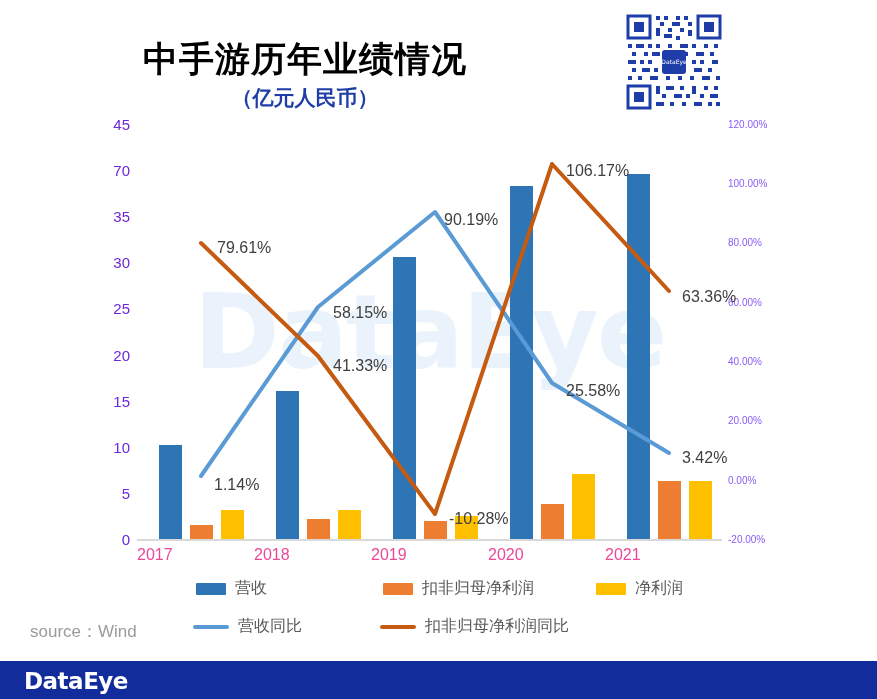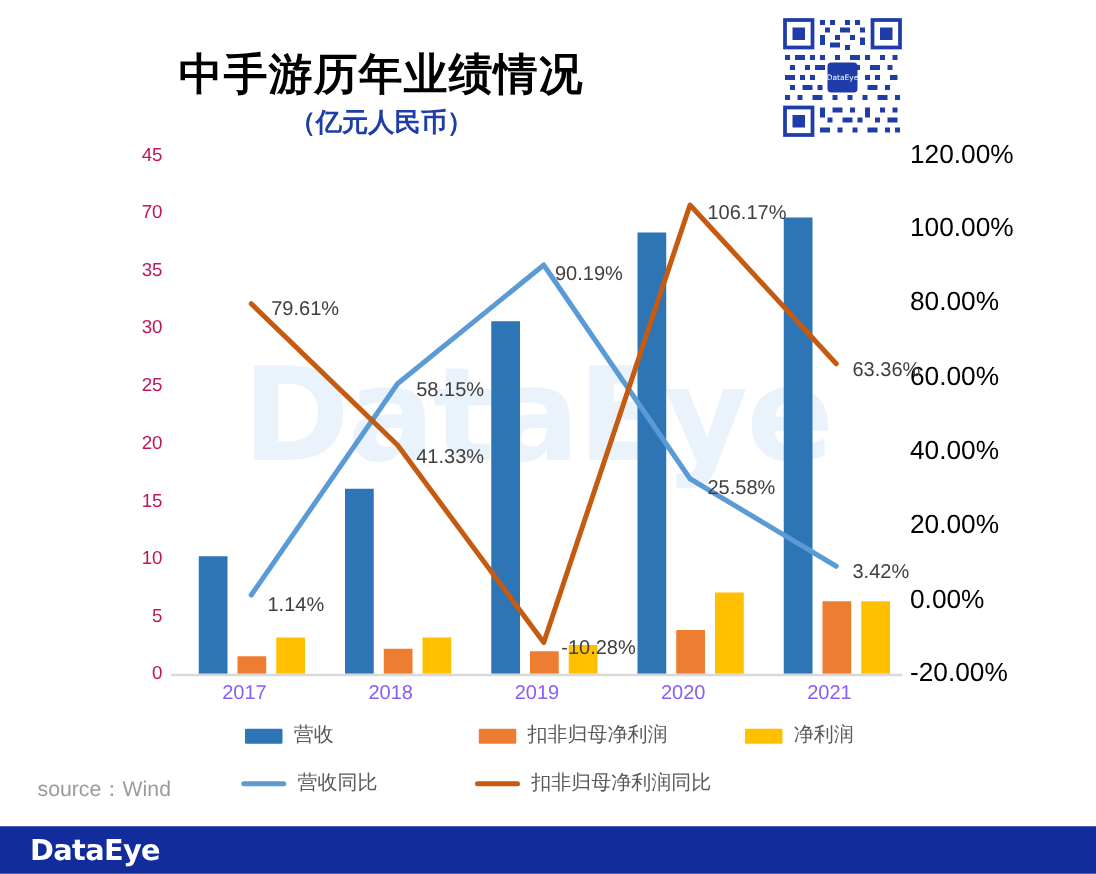--- a/index.html
+++ b/index.html
@@ -78,56 +78,55 @@
     width: 585px;
     height: 2px;
     background: #d9d9d9;
   }
   .ytick {
     position: absolute;
     right: 0;
     width: 38px;
     text-align: right;
     font-size: 15px;
-    color: #be185d;
+    color: #6d28d9;
     transform: translateY(-50%);
     white-space: nowrap;
   }
   .ytick-left-wrap {
     position: absolute;
     left: 88px; top: 0;
     width: 42px; height: 445px;
   }
   .ytick-right-wrap {
     position: absolute;
     left: 728px; top: 0;
     width: 80px; height: 445px;
   }
   .ytick-right {
     position: absolute;
     left: 0;
     width: 80px;
     text-align: left;
-    font-size: 21px;
-    color: #000000;
+    font-size: 10px;
+    color: #8b5cf6;
     transform: translateY(-50%);
     white-space: nowrap;
   }
   .xtick-wrap {
     position: absolute;
     left: 137px; top: 436px;
     width: 585px; height: 28px;
   }
   .xtick {
     position: absolute;
     top: 0;
     width: 117px;
-    text-align: center;
     font-size: 16px;
-    color: #8b5cf6;
+    color: #ec4899;
   }
 
   .bar {
     position: absolute;
     bottom: 0;
   }
   .bar-revenue  { background: #2E75B6; }
   .bar-adjusted { background: #ED7D31; }
   .bar-net      { background: #FFC000; }
 

